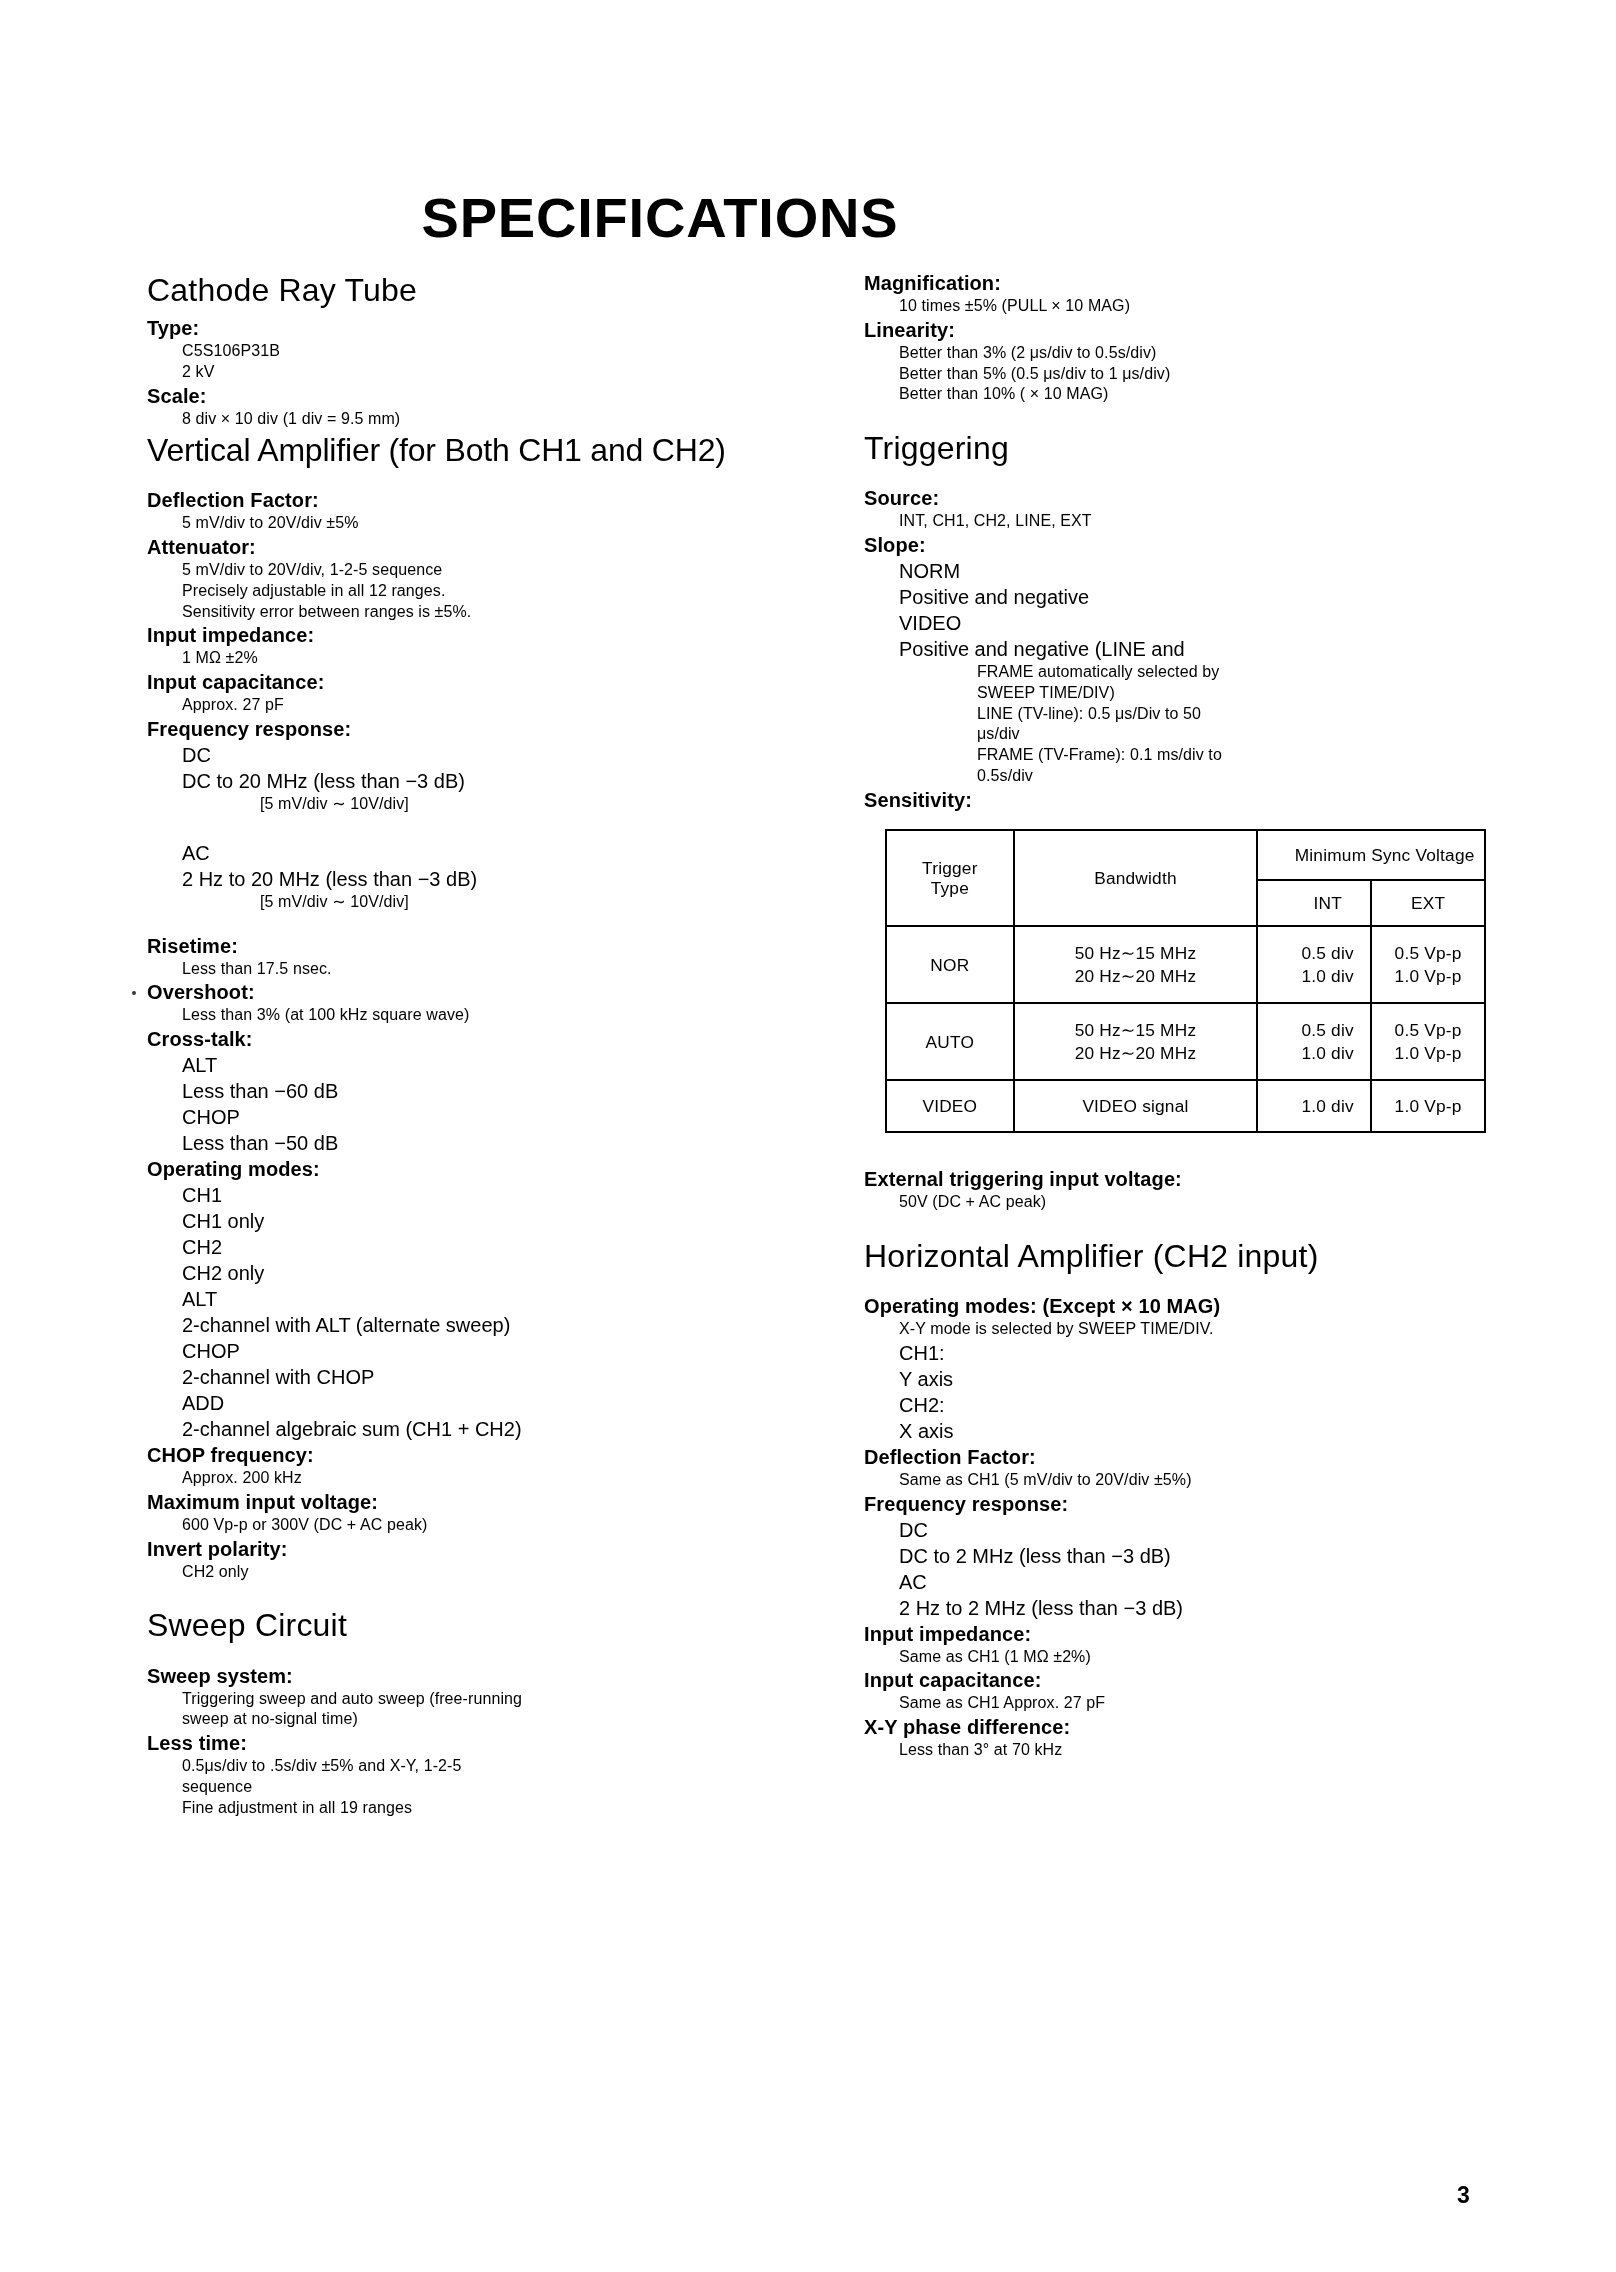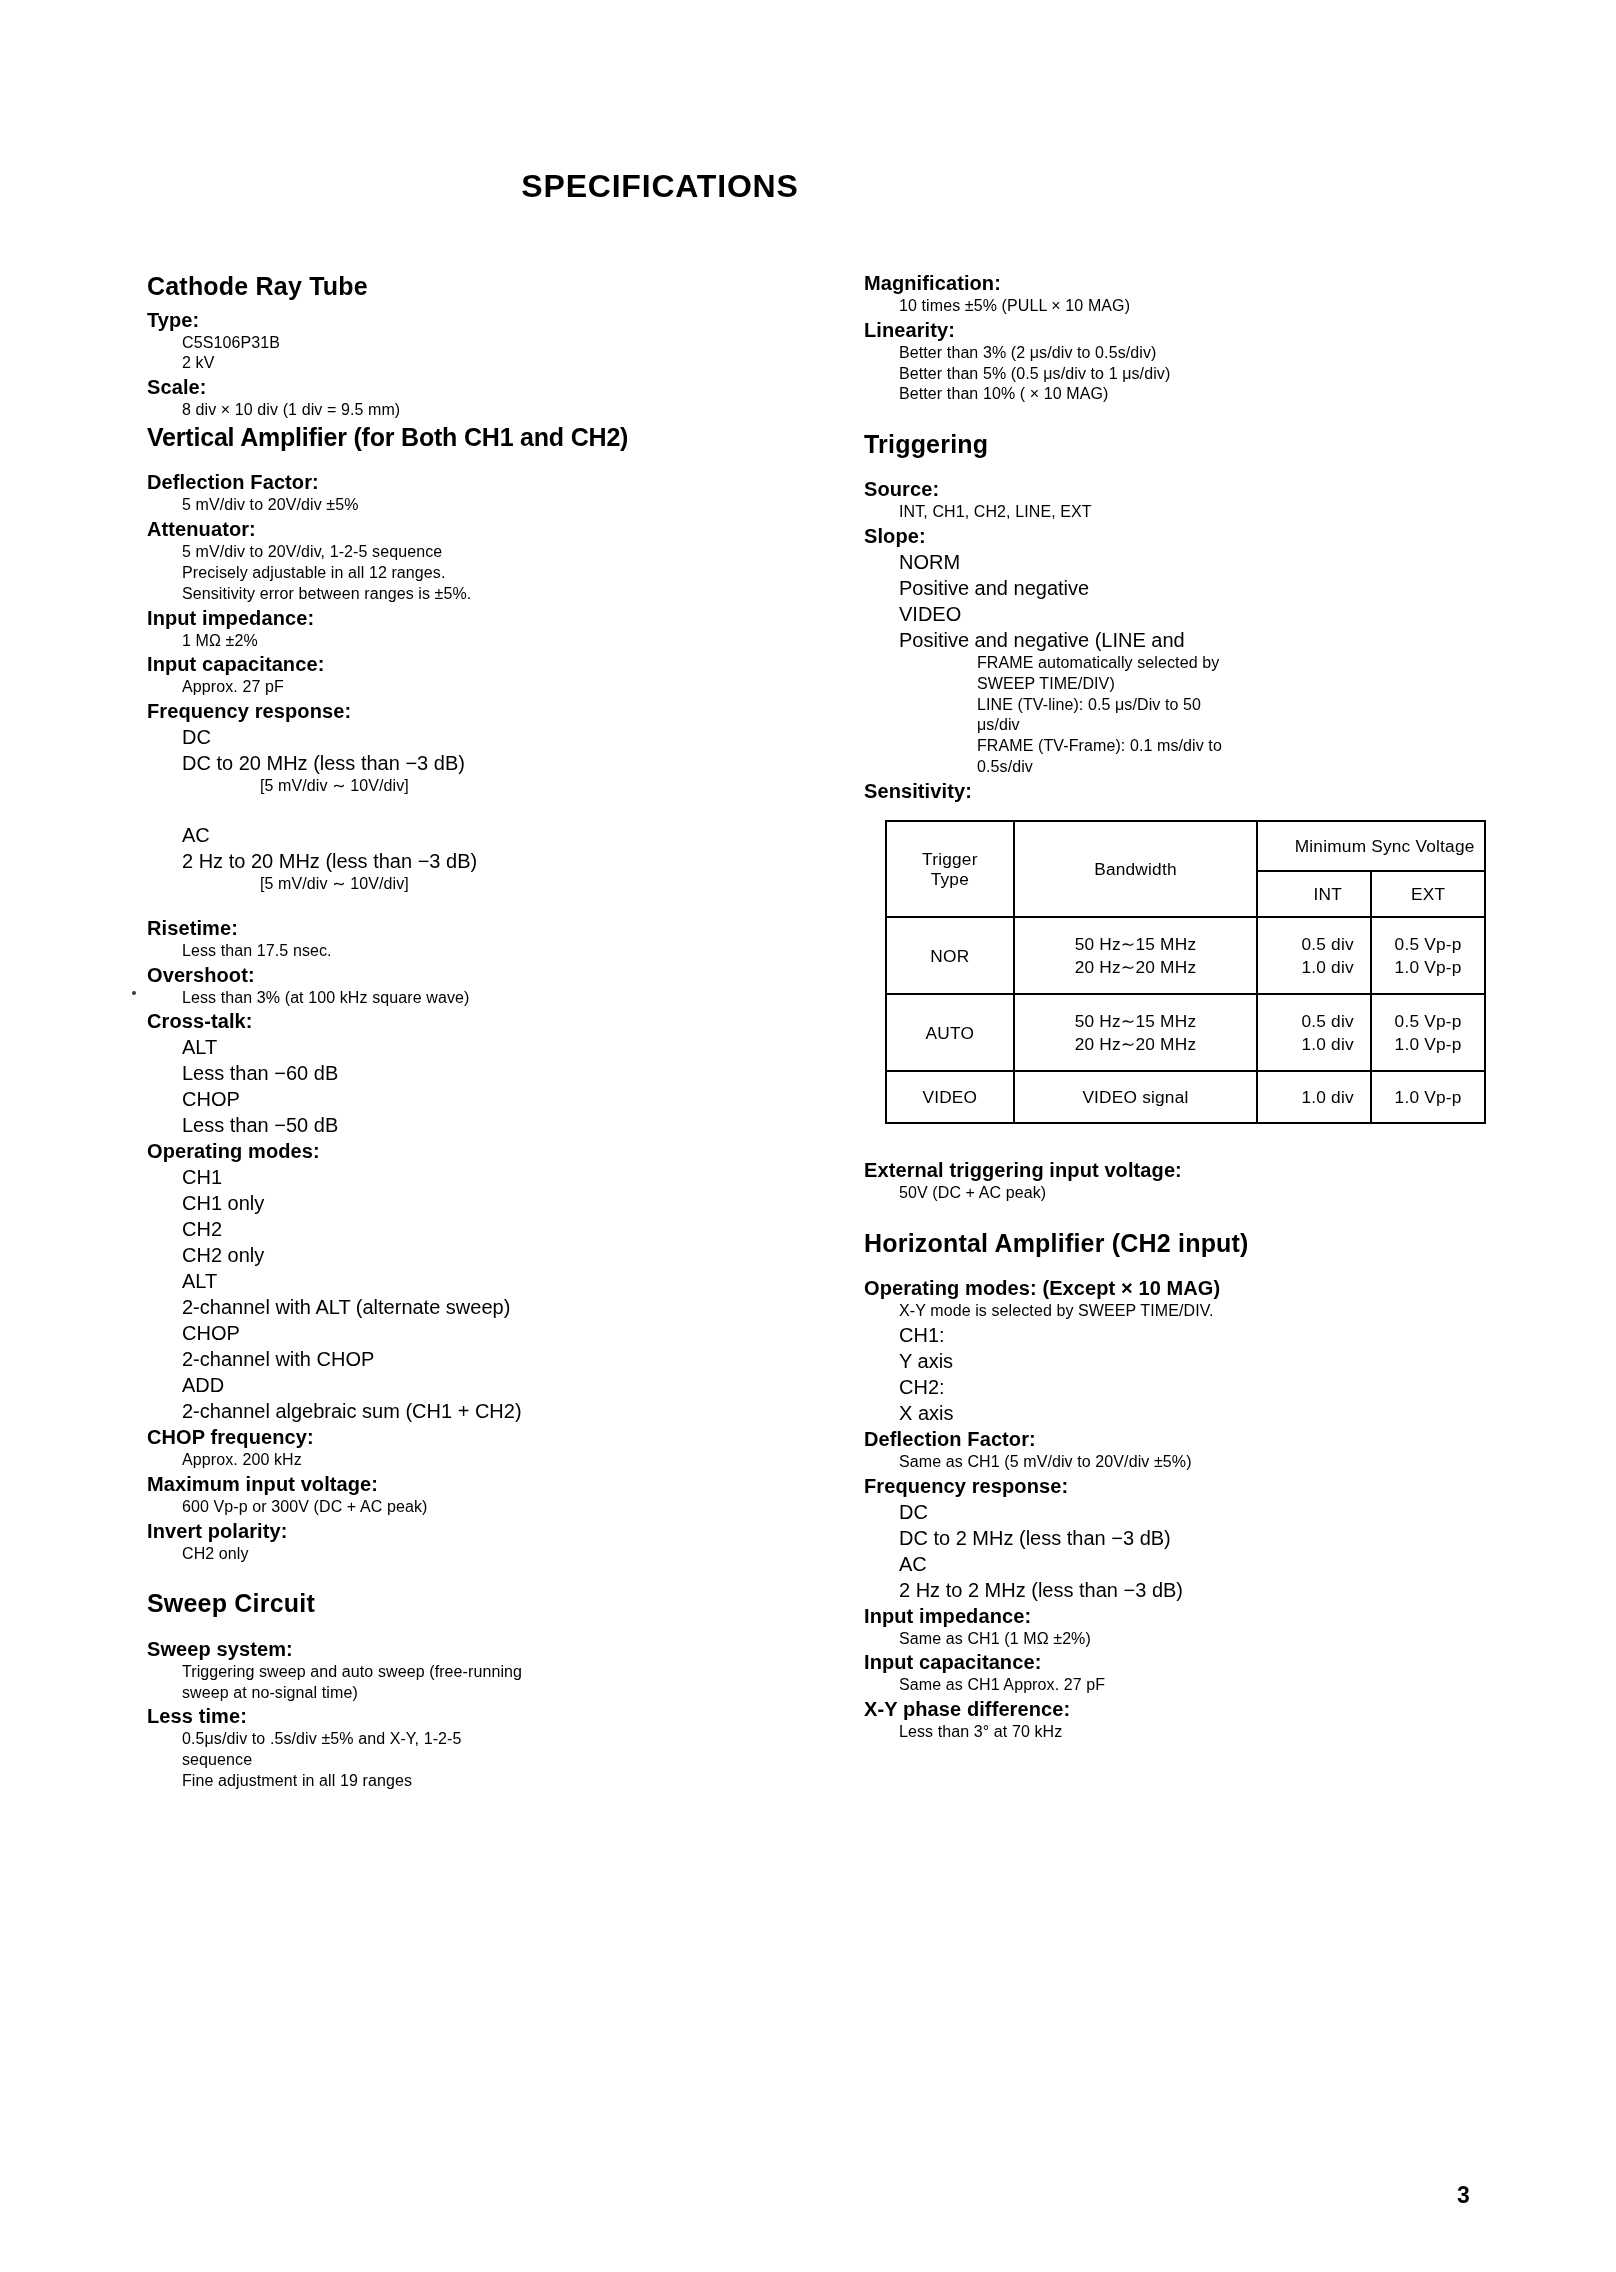--- a/index.html
+++ b/index.html
@@ -21,38 +21,38 @@
     background: #ffffff;
   }
 
   
   .doc-title {
     position: absolute;
     top: 147px;
     left: 0;
     width: 1320px;
     text-align: center;
-    font-size: 32px;
+    font-size: 56px;
     font-weight: bold;
     letter-spacing: 0.8px;
     font-family: "Liberation Sans", sans-serif;
   }
 
   
   .col {
     position: absolute;
     top: 270px;
   }
   .col-left  { left: 147px; width: 661px; }
   .col-right { left: 864px; width: 668px; }
 
   
   .sect-head {
-    font-size: 25px;
-    font-weight: bold;
+    font-size: 32px;
+    font-weight: normal;
     line-height: 1.28;
     margin: 0 0 4.5px 0;
     letter-spacing: 0.2px;
   }
   .sect-head.tight { letter-spacing: -0.2px; }
   .sect-head.gap-top { margin-top: 22.5px; }
 
   .label {
     font-size: 20px;
     font-weight: bold;

